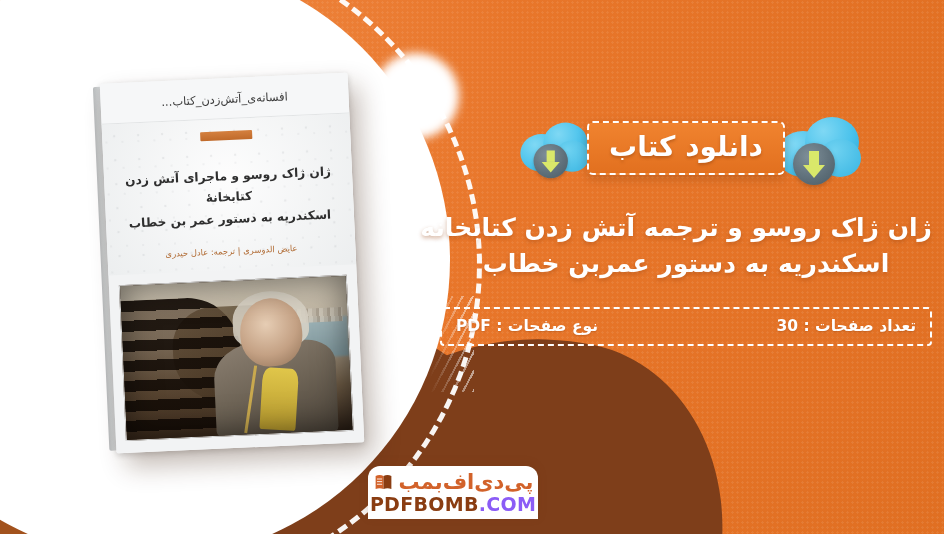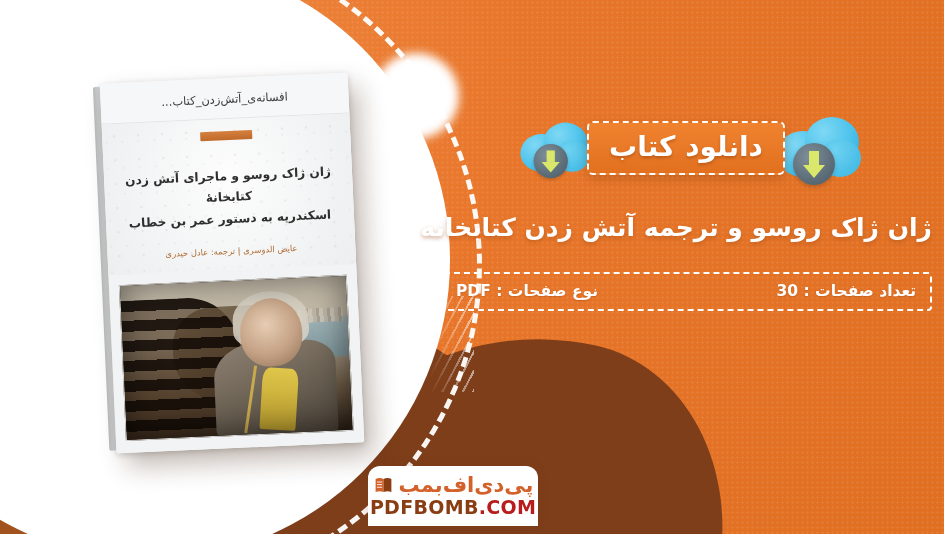--- a/index.html
+++ b/index.html
@@ -416,21 +416,21 @@
     white-space: nowrap;
     text-shadow: 0 1px 2px rgba(140,62,14,.35);
   }
 
   
   .logo-card {
     position: absolute;
     left: 368px;
     top: 466px;
     width: 170px;
-    height: 60px;
+    height: 53px;
     background: #ffffff;
     border-radius: 12px 12px 0 0;
     box-shadow: 0 -2px 10px rgba(110,50,10,.16);
     display: flex;
     flex-direction: column;
     align-items: center;
     justify-content: center;
     gap: 2px;
   }
   .logo-row1 {
@@ -451,21 +451,21 @@
     width: 21px; height: 21px;
   }
   .logo-book svg { display: block; }
   .logo-row2 {
     font-size: 19px;
     font-weight: bold;
     letter-spacing: .3px;
     line-height: 1;
   }
   .logo-dom-main { color: #8a3d12; }
-  .logo-dom-tld { color: #b91c1c; }
+  .logo-dom-tld { color: #8b5cf6; }
 </style>
 </head>
 <body>
 
 <div id="stage">
 
   <div class="bg-base"></div>
   <div class="bg-dots"></div>
   <div class="bg-grid"></div>
 
@@ -542,20 +542,21 @@
               <i></i>
               <b></b>
             </span>
         </div>
       </div>
 
     </div>
 
     <div class="book-title">
       <span class="ln">ژان ژاک روسو و ترجمه آتش زدن کتابخانه</span>
+      <span class="ln">اسکندریه به دستور عمربن خطاب</span>
     </div>
 
     <div class="meta-box">
       <div class="meta-item">تعداد صفحات : 30</div>
       <div class="meta-item">نوع صفحات : PDF</div>
     </div>
 
   </div>
 
   <div class="logo-card">

